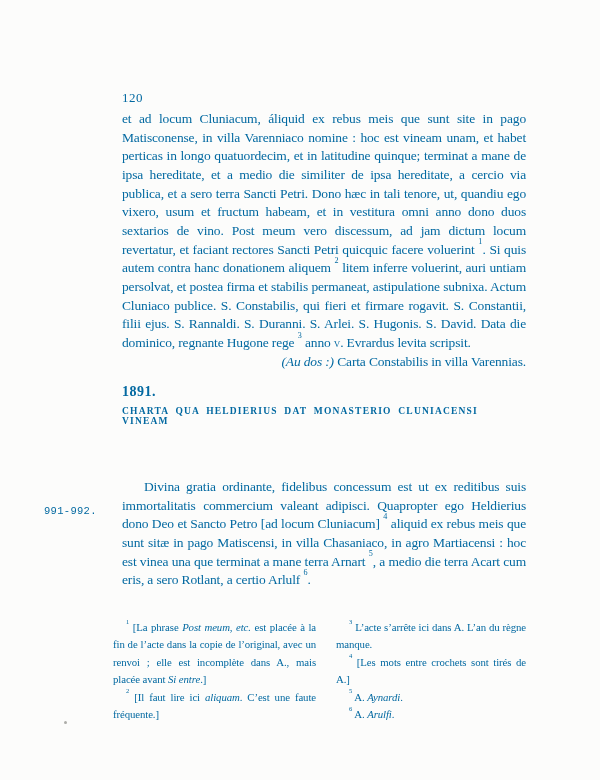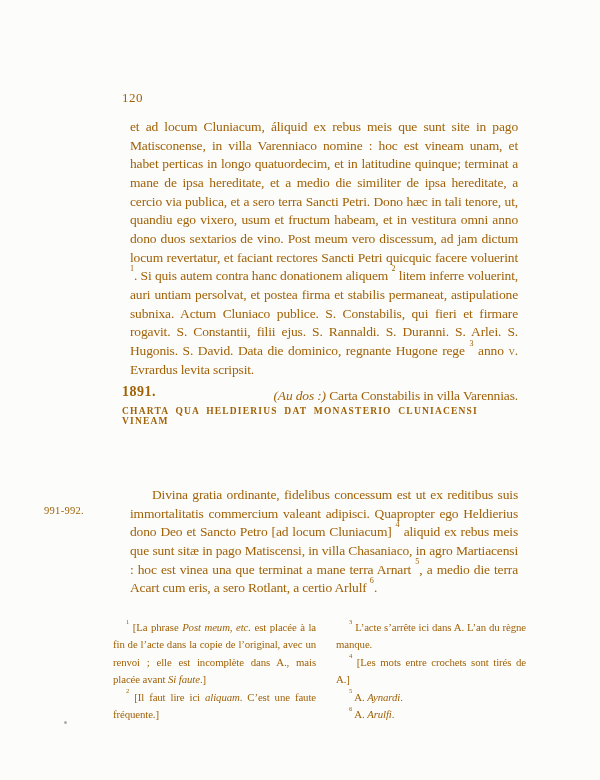--- a/index.html
+++ b/index.html
@@ -1,41 +1,41 @@
 <!DOCTYPE html>
 <html><head>
 <meta charset="utf-8">
 <style>
   html,body { margin:0; padding:0; background:#e8e8e6; }
   .page {
     position:relative; width:600px; height:780px; margin:0 auto;
-    background:#fcfcfb; color:#a16207; overflow:hidden;
+    background:#fcfcfb; color:#0369a1; overflow:hidden;
     font-family:"Liberation Serif", serif;
     -webkit-font-smoothing:antialiased;
   }
   
   .running-head { position:absolute; top:90px; left:122px; width:404px; height:18px; font-size:13px; }
   .pagenum { position:absolute; left:0; top:0; letter-spacing:0.5px; }
   .rtitle  { position:absolute; left:0; right:0; text-align:center; letter-spacing:1.6px; }
   
   .textblock1 { position:absolute; top:110px; left:122px; width:404px; }
   p.body {
-    margin:8px; font-size:13.5px; line-height:18.65px;
+    margin:0; font-size:13.5px; line-height:18.65px;
     text-align:justify; letter-spacing:-0.15px;
   }
   p.audos { text-align:right; text-indent:22px; }
   
   .heading { position:absolute; top:384px; left:122px; width:404px; text-align:left; }
   .cnum   { font-size:14px; font-weight:bold; letter-spacing:0.5px; }
   .ctitle { font-size:9.5px; font-weight:bold; letter-spacing:1.2px; word-spacing:3px; }
   .ctitle.l1 { margin-top:6px; }
   .ctitle.l2 { margin-top:5px; }
   .cite   { margin-top:11px; font-size:11px; letter-spacing:0.2px; }
   
-  .margin-note { position:absolute; left:44px; top:505px; font-size:10.5px; letter-spacing:0.3px; }
+  .margin-note { position:absolute; left:44px; top:505px; font-size:10.5px; letter-spacing:0.3px;font-family:Liberation Mono, monospace; }
   
   .textblock2 { position:absolute; top:478px; left:122px; width:404px; }
   p.indented { text-indent:22px; }
   
   .footnotes { position:absolute; top:619px; left:113px; width:413px; height:115px; }
   .fncol { position:absolute; top:0; }
   .fncol.left  { left:0;     width:203px; }
   .fncol.right { left:223px; width:190px; }
   p.fn {
     margin:0; font-size:10.8px; line-height:17.4px;
@@ -66,21 +66,21 @@
   </div>
 
   <div class="margin-note">991-992.</div>
 
   <div class="textblock2">
     <p class="body indented"><span>Divina gratia ordinante, fidelibus concessum est ut ex reditibus suis immortalitatis commercium valeant adipisci. Quapropter ego Heldierius dono Deo et Sancto Petro [ad locum Cluniacum] </span><sup>4</sup><span> aliquid ex rebus meis que sunt sitæ in pago Matiscensi, in villa Chasaniaco, in agro Martiacensi : hoc est vinea una que terminat a mane terra Arnart </span><sup>5</sup><span>, a medio die terra Acart cum eris, a sero Rotlant, a certio Arlulf </span><sup>6</sup><span>.</span></p>
   </div>
 
   <div class="footnotes">
     <div class="fncol left">
-      <p class="fn"><sup>1</sup><span> [La phrase </span><span class="it">Post meum</span><span>, </span><span class="it">etc.</span><span> est placée à la fin de l’acte dans la copie de l’original, avec un renvoi ; elle est incomplète dans A., mais placée avant </span><span class="it">Si faute</span><span>.]</span></p>
+      <p class="fn"><sup>1</sup><span> [La phrase </span><span class="it">Post meum</span><span>, </span><span class="it">etc.</span><span> est placée à la fin de l’acte dans la copie de l’original, avec un renvoi ; elle est incomplète dans A., mais placée avant </span><span class="it">Si entre</span><span>.]</span></p>
       <p class="fn"><sup>2</sup><span> [Il faut lire ici </span><span class="it">aliquam</span><span>. C’est une faute fréquente.]</span></p>
     </div>
     <div class="fncol right">
       <p class="fn"><sup>3</sup><span> L’acte s’arrête ici dans A. L’an du règne manque.</span></p>
       <p class="fn"><sup>4</sup><span> [Les mots entre crochets sont tirés de A.]</span></p>
       <p class="fn"><sup>5</sup><span> A. </span><span class="it">Aynardi</span><span>.</span></p>
       <p class="fn"><sup>6</sup><span> A. </span><span class="it">Arulfi</span><span>.</span></p>
     </div>
   </div>
 

